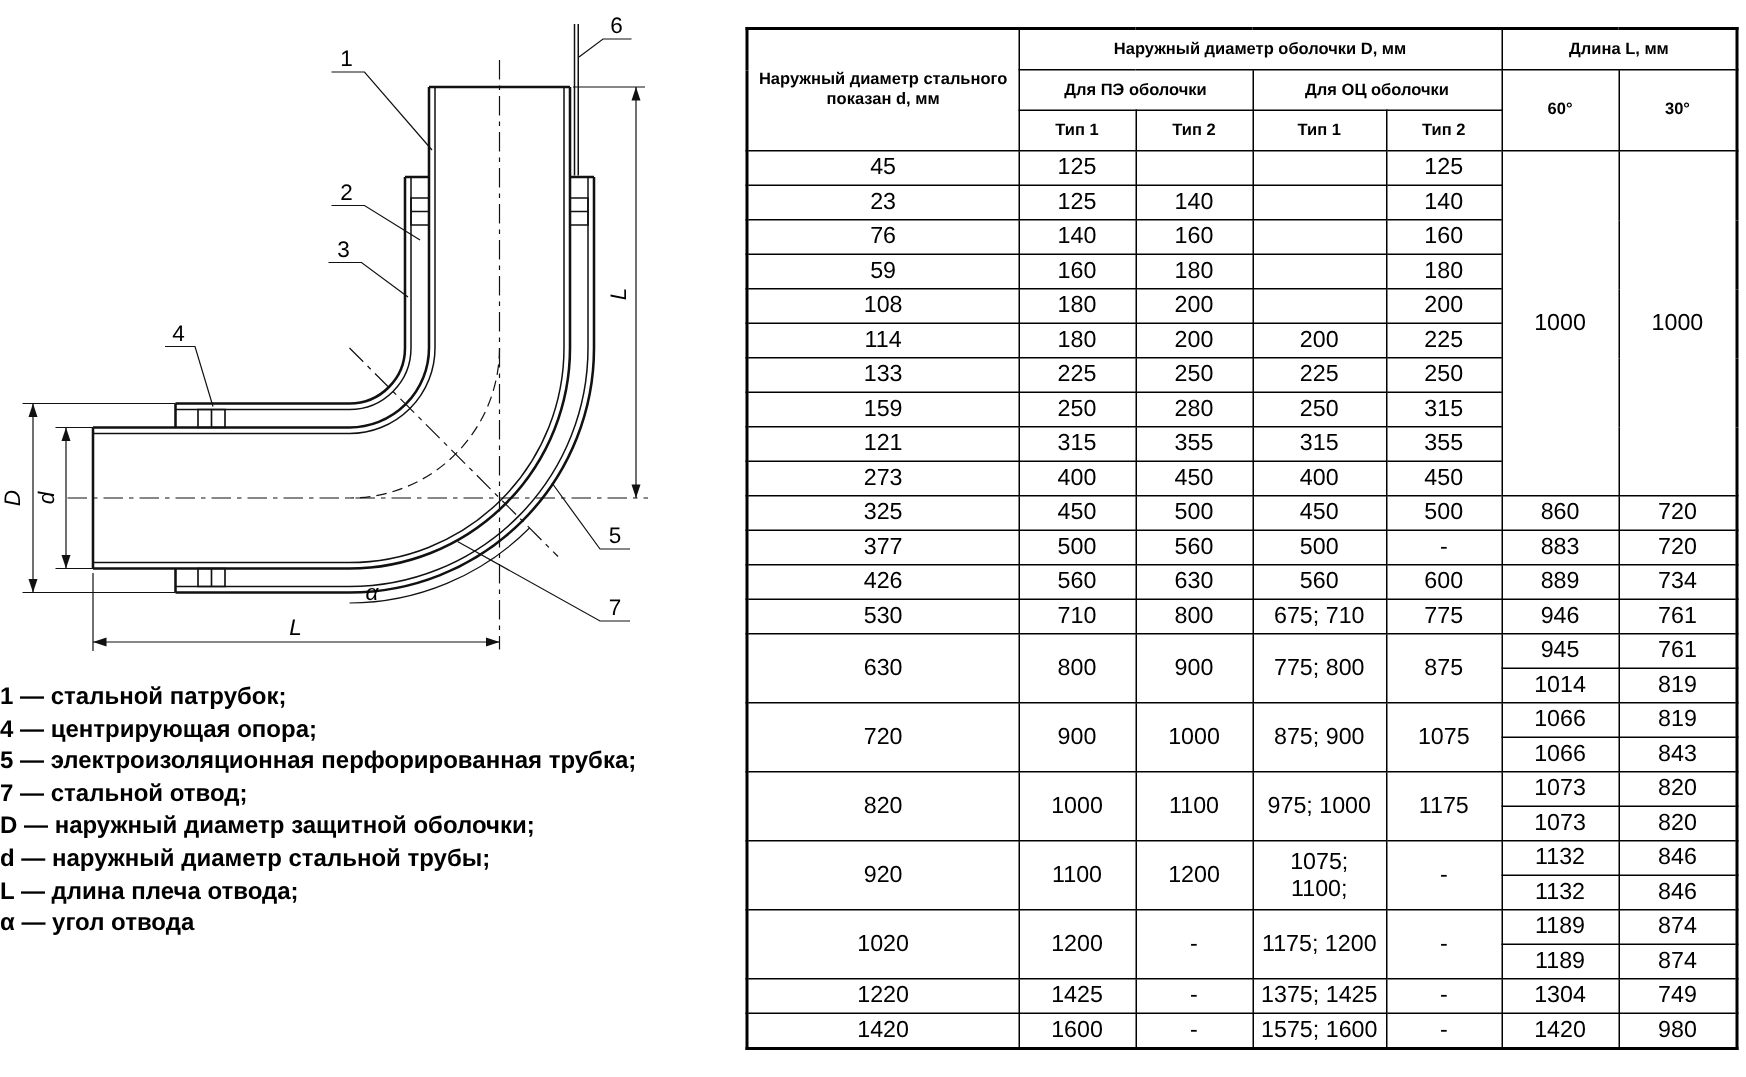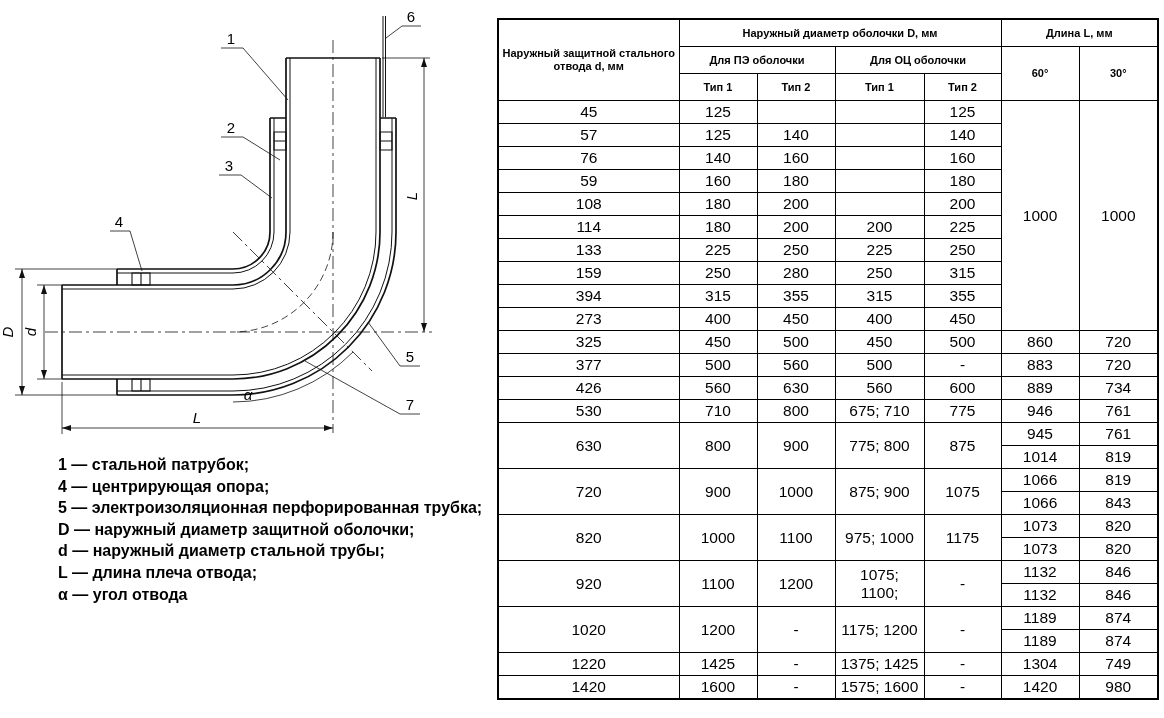--- a/index.html
+++ b/index.html
@@ -5,21 +5,21 @@
   html,body { margin:0; padding:0; background:#ffffff; }
   body {
     width:1164px; height:718px; overflow:hidden;
     font-family:"Liberation Sans", sans-serif; color:#000;
   }
   .page { display:flex; width:1164px; height:718px; }
 
   
   .diagram-panel { width:497px; flex:0 0 497px; }
   .diagram-panel svg { display:block; }
-  .legend { padding-left:58px; margin-top:2px; }
+  .legend { margin-top:2px; }
   .legend-line {
     font-size:16px; font-weight:600; line-height:21.6px;
     white-space:nowrap;
   }
 
   
   .table-panel { padding-top:18px; }
   table.spec {
     border-collapse:collapse; table-layout:fixed; width:660px;
     border:2px solid #000;
@@ -139,41 +139,42 @@
         <text class="dwg-dim" transform="rotate(-90 417 196)" x="417" y="196">L</text>
         <text class="dwg-dim" x="197" y="423">L</text>
         <text class="dwg-dim" x="248" y="400">α</text>
       </g>
     </svg>
 
     <div class="legend">
         <div class="legend-line">1 — стальной патрубок;</div>
         <div class="legend-line">4 — центрирующая опора;</div>
         <div class="legend-line">5 — электроизоляционная перфорированная трубка;</div>
+        <div class="legend-line">7 — стальной отвод;</div>
         <div class="legend-line">D — наружный диаметр защитной оболочки;</div>
         <div class="legend-line">d — наружный диаметр стальной трубы;</div>
         <div class="legend-line">L — длина плеча отвода;</div>
         <div class="legend-line">α — угол отвода</div>
       </div>
   </div>
 
   <div class="table-panel">
     <table class="spec">
       <colgroup>
         <col style="width:181px">
           <col style="width:78px">
           <col style="width:78px">
         <col style="width:89px">
           <col style="width:77px">
           <col style="width:78px">
         <col style="width:79px">
       </colgroup>
       <thead>
         <tr>
-          <th rowspan="3">Наружный защитной стального отвода d, мм</th>
+          <th rowspan="3">Наружный диаметр стального показан d, мм</th>
           <th colspan="4">Наружный диаметр оболочки D, мм</th>
           <th colspan="2">Длина L, мм</th>
         </tr>
         <tr>
           <th colspan="2">Для ПЭ оболочки</th>
           <th colspan="2">Для ОЦ оболочки</th>
           <th rowspan="2">60°</th>
           <th rowspan="2">30°</th>
         </tr>
         <tr>
@@ -187,21 +188,21 @@
           <tr>
             <td>45</td>
             <td>125</td>
             <td></td>
             <td></td>
             <td>125</td>
             <td rowspan="10">1000</td>
             <td rowspan="10">1000</td>
           </tr>
           <tr>
-            <td>57</td>
+            <td>23</td>
             <td>125</td>
             <td>140</td>
             <td></td>
             <td>140</td>
           </tr>
           <tr>
             <td>76</td>
             <td>140</td>
             <td>160</td>
             <td></td>
@@ -236,21 +237,21 @@
             <td>250</td>
           </tr>
           <tr>
             <td>159</td>
             <td>250</td>
             <td>280</td>
             <td>250</td>
             <td>315</td>
           </tr>
           <tr>
-            <td>394</td>
+            <td>121</td>
             <td>315</td>
             <td>355</td>
             <td>315</td>
             <td>355</td>
           </tr>
           <tr>
             <td>273</td>
             <td>400</td>
             <td>450</td>
             <td>400</td>

